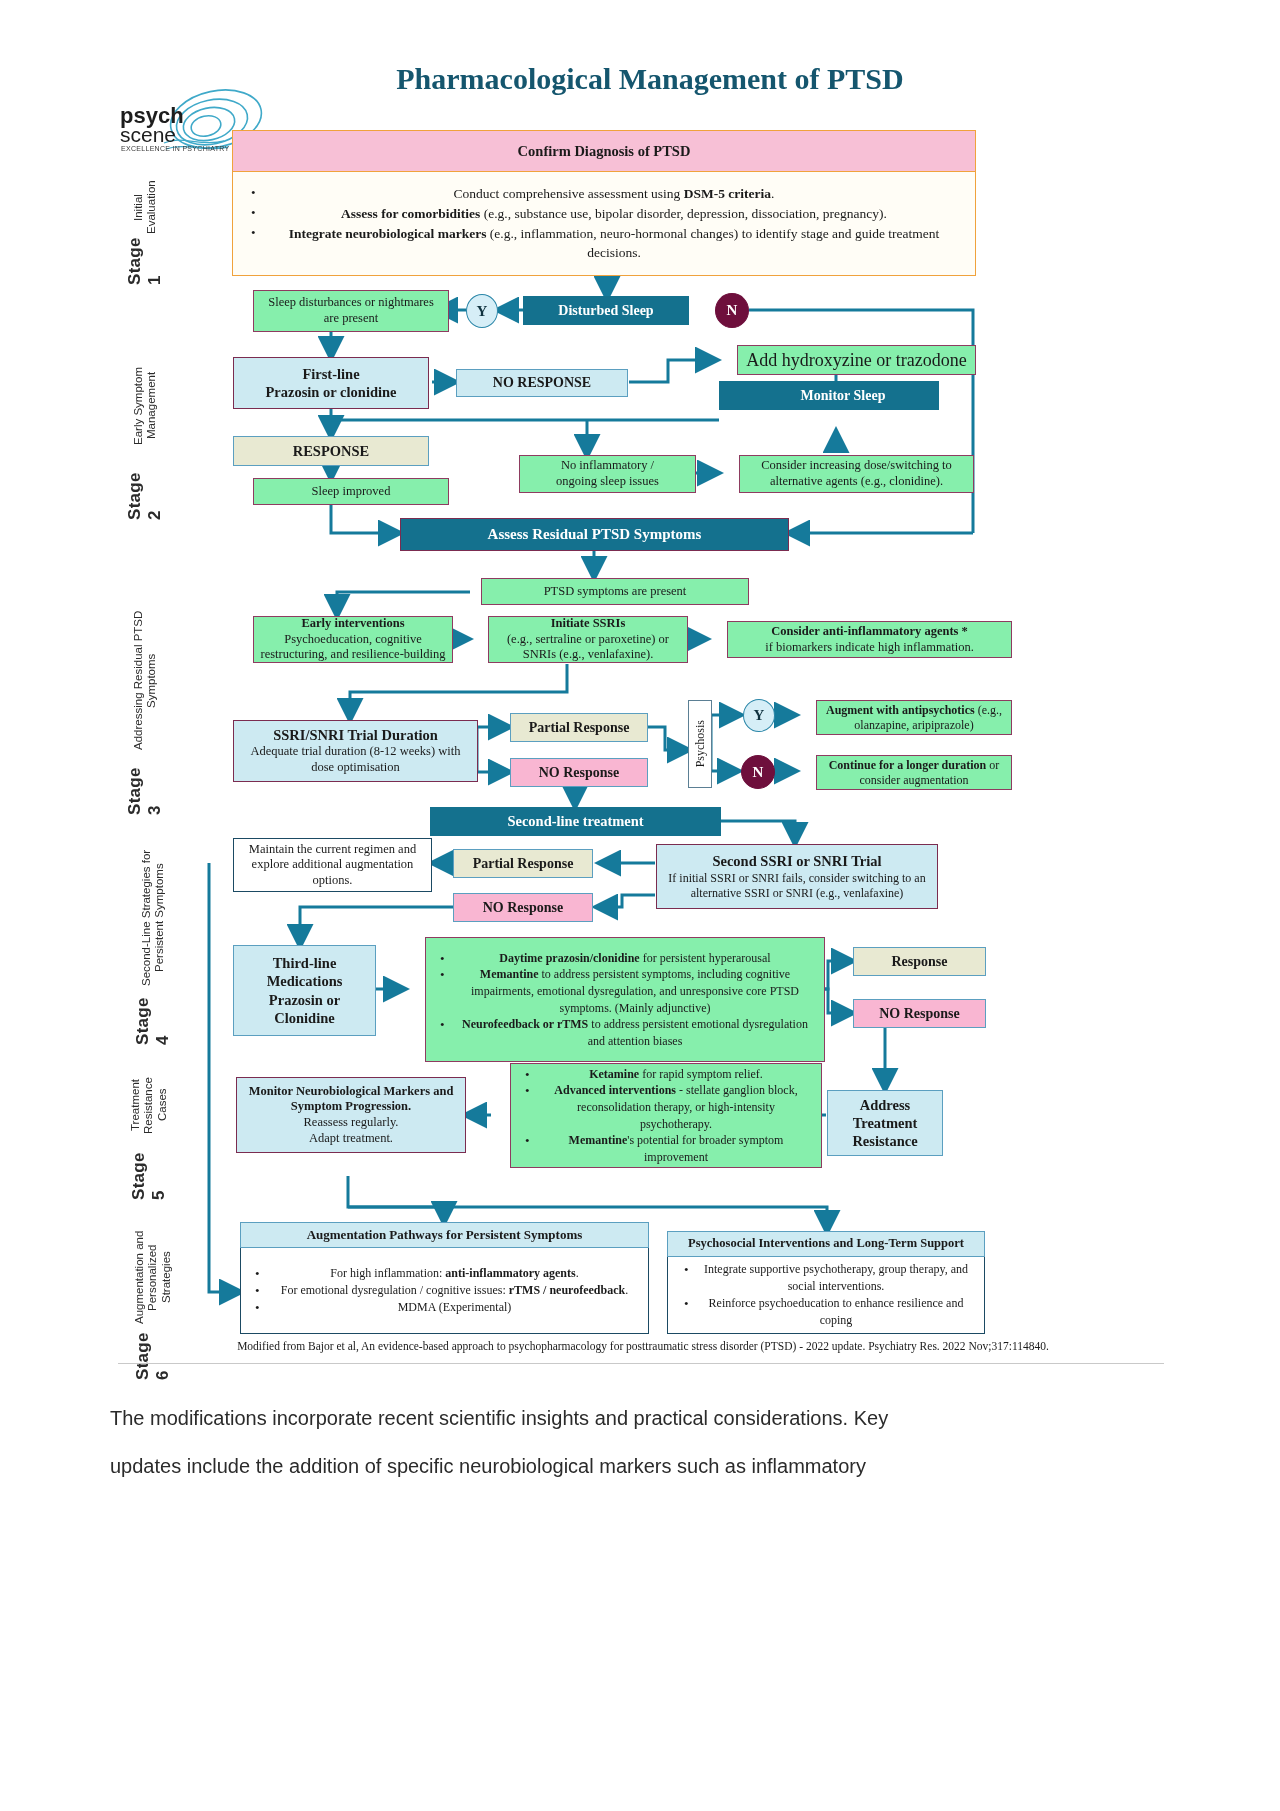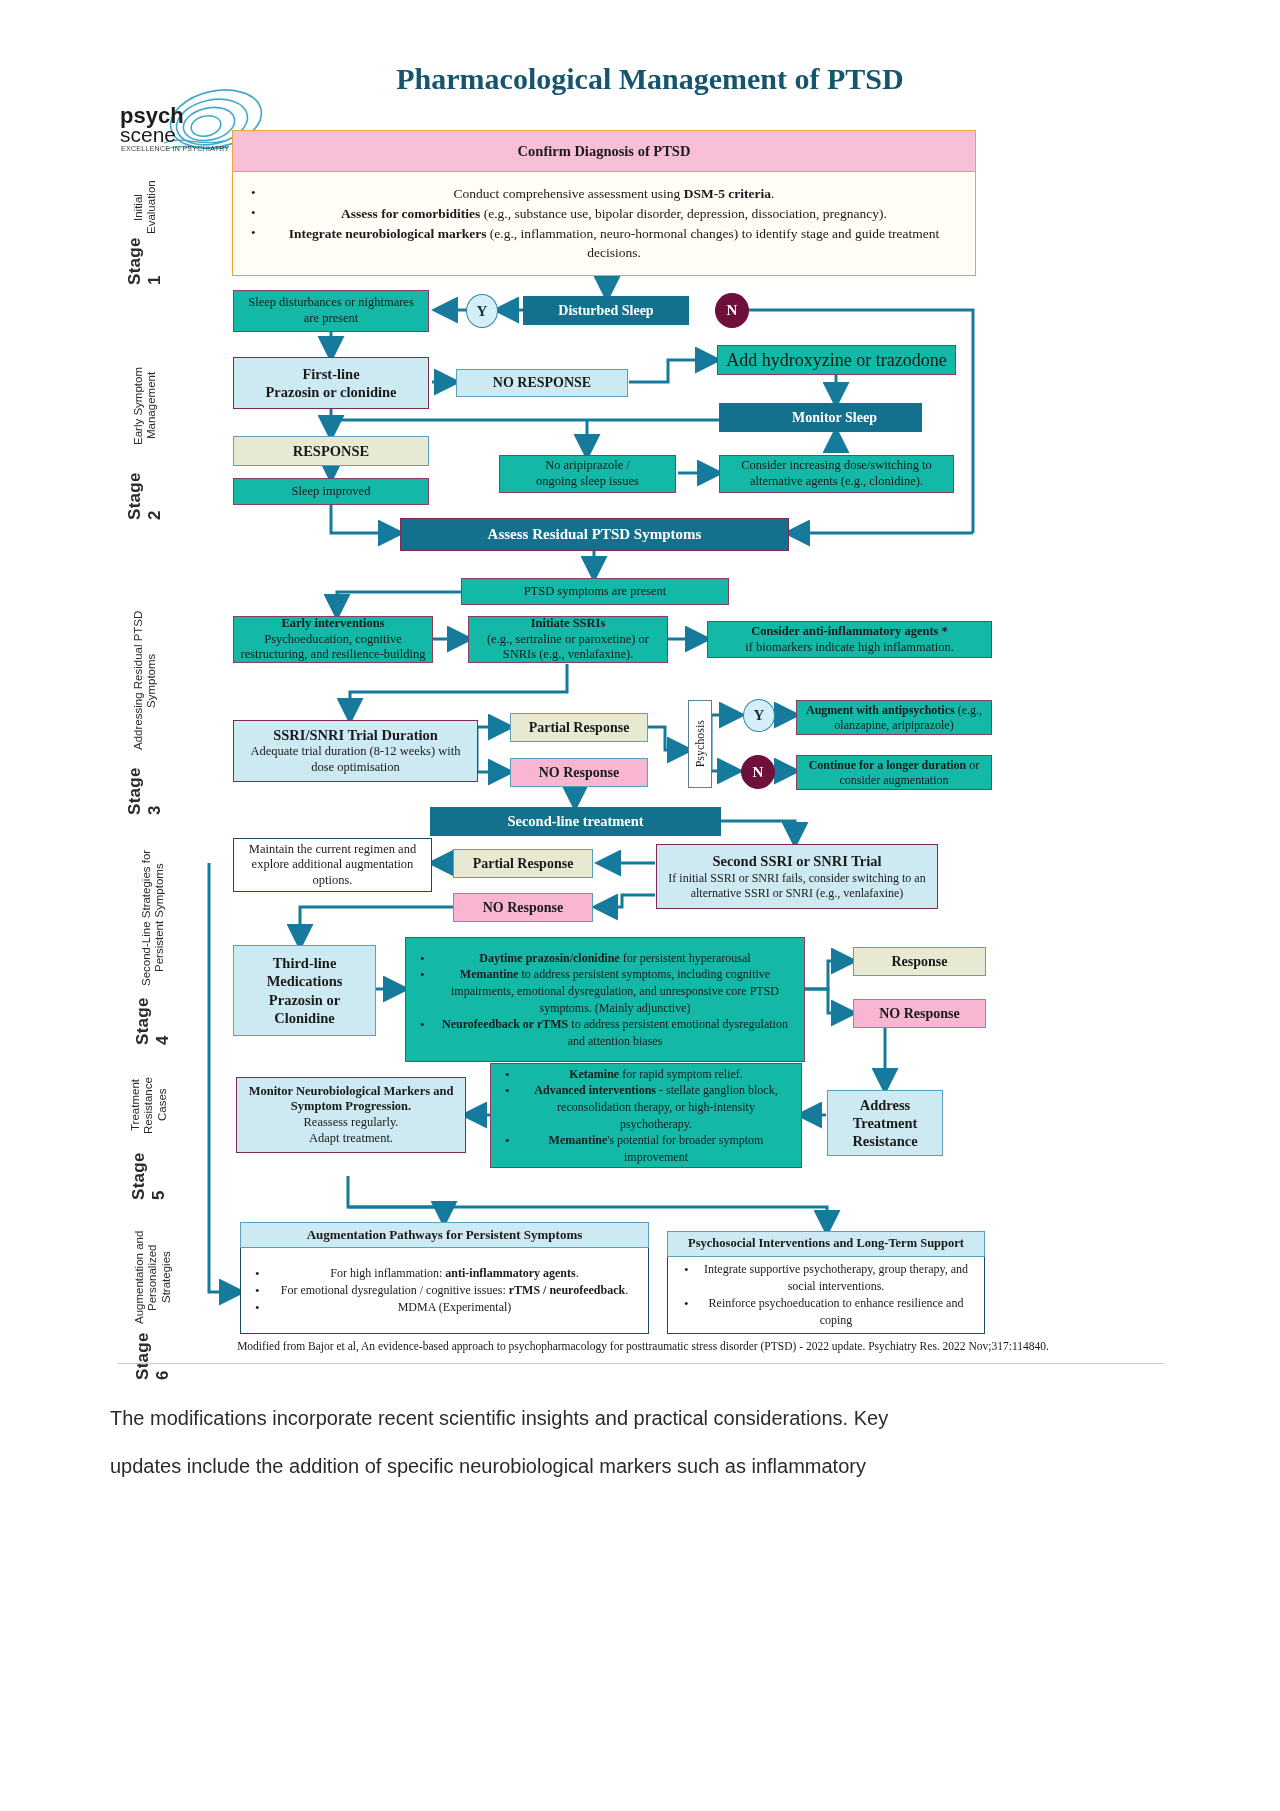--- a/index.html
+++ b/index.html
@@ -21,21 +21,21 @@
     padding:3px 6px;
   }
   .node .ln { display:block; width:100%; }
   .b { font-weight:bold; }
 
   
   .f-teal   { background:#14718e; color:#ffffff; border:1.2px solid #7b2c50; font-weight:bold; }
   .f-teal2  { background:#14718e; color:#ffffff; border:1.2px solid #14718e; font-weight:bold; }
   .f-lblue  { background:#cdeaf2; border:1.4px solid #7b2c50; }
   .f-lblue2 { background:#cdeaf2; border:1.4px solid #5b9fc0; }
-  .f-white  { background:#14b8a6; border:1.2px solid #8e3b60; }
+  .f-white  { background:#86efac; border:1.2px solid #8e3b60;margin-left:20px; }
   .f-whiteB { background:#ffffff; border:1.2px solid #1b4a63; }
   .f-olive  { background:#e8e9d2; border:1.4px solid #5b9fc0; font-weight:bold; }
   .f-pink   { background:#f9b6d2; border:1.4px solid #5b9fc0; font-weight:bold; }
   .f-pinkhd { background:#f7c0d6; border:1.2px solid #f0a23c; font-weight:bold; }
   .f-cream  { background:#fffdf6; border:1.2px solid #f0a23c; border-top:none; }
 
   
   .circ {
     position:absolute; border-radius:50%;
     display:flex; align-items:center; justify-content:center;
@@ -266,31 +266,31 @@
   <div class="node f-lblue" style="left:233px; top:357px; width:196px; height:52px; font-size:14.5px; font-weight:bold;">
     <span class="ln">First-line</span>
     <span class="ln">Prazosin or clonidine</span>
   </div>
   <div class="node f-lblue2" style="left:456px; top:369px; width:172px; height:28px; font-size:14px; font-weight:bold;">
     <span class="ln">NO RESPONSE</span>
   </div>
   <div class="node f-white" style="left:717px; top:345px; width:239px; height:30px; font-size:18px;">
     <span class="ln">Add hydroxyzine or trazodone</span>
   </div>
-  <div class="node f-teal2" style="left:719px; top:403px; width:203px; height:29px; font-size:14px;padding-left:34px;">
+  <div class="node f-teal2" style="left:719px; top:381px; width:220px; height:29px; font-size:14px;padding-left:34px;">
     <span class="ln">Monitor Sleep</span>
   </div>
   <div class="node f-olive" style="left:233px; top:436px; width:196px; height:30px; font-size:14.5px;">
     <span class="ln">RESPONSE</span>
   </div>
   <div class="node f-white" style="left:233px; top:478px; width:196px; height:27px; font-size:12.5px;">
     <span class="ln">Sleep improved</span>
   </div>
   <div class="node f-white" style="left:499px; top:455px; width:177px; height:38px; font-size:12.5px;">
-    <span class="ln">No aripiprazole /</span>
+    <span class="ln">No inflammatory /</span>
     <span class="ln">ongoing sleep issues</span>
   </div>
   <div class="node f-white" style="left:719px; top:455px; width:235px; height:38px; font-size:12.5px;">
     <span class="ln">Consider increasing dose/switching to</span>
     <span class="ln">alternative agents (e.g., clonidine).</span>
   </div>
 
   <div class="node f-teal" style="left:400px; top:518px; width:389px; height:33px; font-size:15px;">
     <span class="ln">Assess Residual PTSD Symptoms</span>
   </div>

